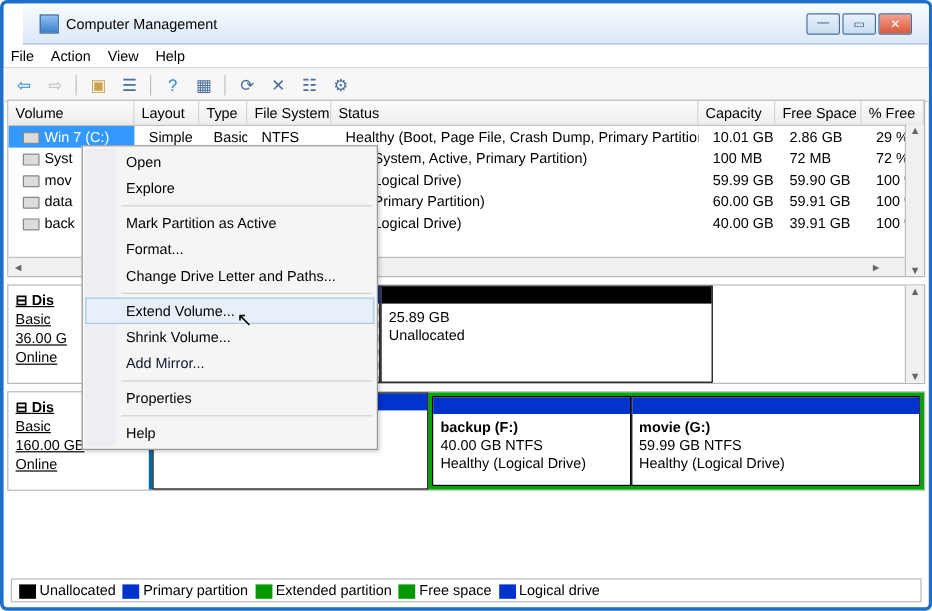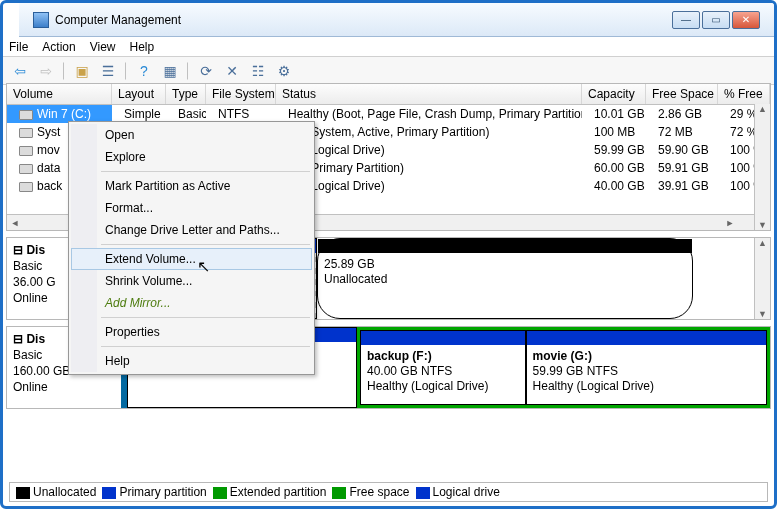--- a/index.html
+++ b/index.html
@@ -36,40 +36,40 @@
 
 .drive-icon { display:inline-block; width:14px; height:10px; background:#dcdcdc; border:1px solid #888; margin-right:4px; vertical-align:middle; border-radius:1px; }
 
 
 .hscroll { height:16px; background:#f0f0f0; border-top:1px solid #c0c0c0; position:relative; }
 .hscroll:before, .hscroll:after { content:"◄"; position:absolute; left:0; width:16px; text-align:center; font-size:9px; color:#666; line-height:16px; }
 .hscroll:after { content:"►"; left:auto; right:16px; }
 
 
 .diskpanel { display:flex; border:1px solid #b8b8b8; margin-top:6px; }
-.diskinfo { width:120px; padding:4px 6px; border-right:6px solid #0369a1; }
+.diskinfo { width:120px; padding:4px 6px; border-right:3px solid #0369a1;text-decoration:underline; }
 .diskinfo b { font-weight:bold; }
 .diskinfo div { line-height:16px; }
 .diskparts { flex:1; display:flex; padding:0; position:relative; }
 .part { border:1px solid #000; margin:0; position:relative; padding:18px 6px 4px 6px; }
 .part .pbar { position:absolute; top:0; left:0; right:0; height:14px; background:#0033cc; }
 .part .pbar.black { background:#000; }
 .part b { font-weight:bold; }
 .part div { line-height:15px; }
 .hatched { background: repeating-linear-gradient(45deg,#fff,#fff 4px,#c0c0c0 4px,#c0c0c0 8px); }
 
 
 .legend { position:absolute; left:6px; right:6px; bottom:4px; height:20px; display:flex; align-items:center; gap:6px; border:1px solid #b8b8b8; padding:2px 6px; background:#fff; }
 .legend .sw { width:14px; height:12px; display:inline-block; vertical-align:middle; margin-right:3px; }
 
 
 .ctxmenu { position:absolute; left:65px; top:118px; width:247px; background:#f5f5f5; border:1px solid #979797; box-shadow:2px 2px 4px rgba(0,0,0,0.25); z-index:50; padding:2px; }
 .ctx-gutter { position:absolute; left:2px; top:2px; bottom:2px; width:26px; background:#eeeef2; }
 .ctxitem { position:relative; padding:4px 8px 4px 34px; color:#000; }
-.ctxitem.dis { color:#4d7c0f;font-style:italic; }
+.ctxitem.dis { color:#0f172a; }
 .ctxitem.hover { background:#e7f0fa; border:1px solid #a8c8e4; padding:3px 24px 3px 33px; }
 .ctxsep { height:1px; background:#d0d0d0; margin:3px 2px 3px 30px; position:relative; }
 .cursor { position:absolute; left:194px; top:254px; z-index:60; font-size:16px; color:#000; pointer-events:none;}
 .greenbox { border:3px solid #00a600 !important; }
 
 .vscroll-stub { position:absolute; right:0; top:0; bottom:0; width:16px; background:#f0f0f0; border-left:1px solid #c0c0c0; }
 .vscroll-stub:before{content:"▲"; display:block; text-align:center; font-size:9px; color:#666; }
 .vscroll-stub:after{content:"▼"; position:absolute; bottom:0; left:0; right:0; text-align:center; font-size:9px; color:#666; }
 </style>
 </head>
@@ -184,21 +184,21 @@
       <div>36.00 G</div>
       <div>Online</div>
     </div>
     <div class="diskparts" id="disk0parts">
         <div class="part hatched" style="width: 190px;">
           <div class="pbar "></div>
           <div><b></b></div>
           <div></div>
           <div>age File, Crash Dump</div>
         </div>
-        <div class="part" style="width: 376px; border-radius: 23px;">
+        <div class="part" style="width: 277px;">
           <div class="pbar black"></div>
           <div><b></b></div>
           <div>25.89 GB</div>
           <div>Unallocated</div>
         </div>
       </div>
     <div class="vscroll-stub"></div>
   </div>
 
   <div class="diskpanel" style="height:83px;">

